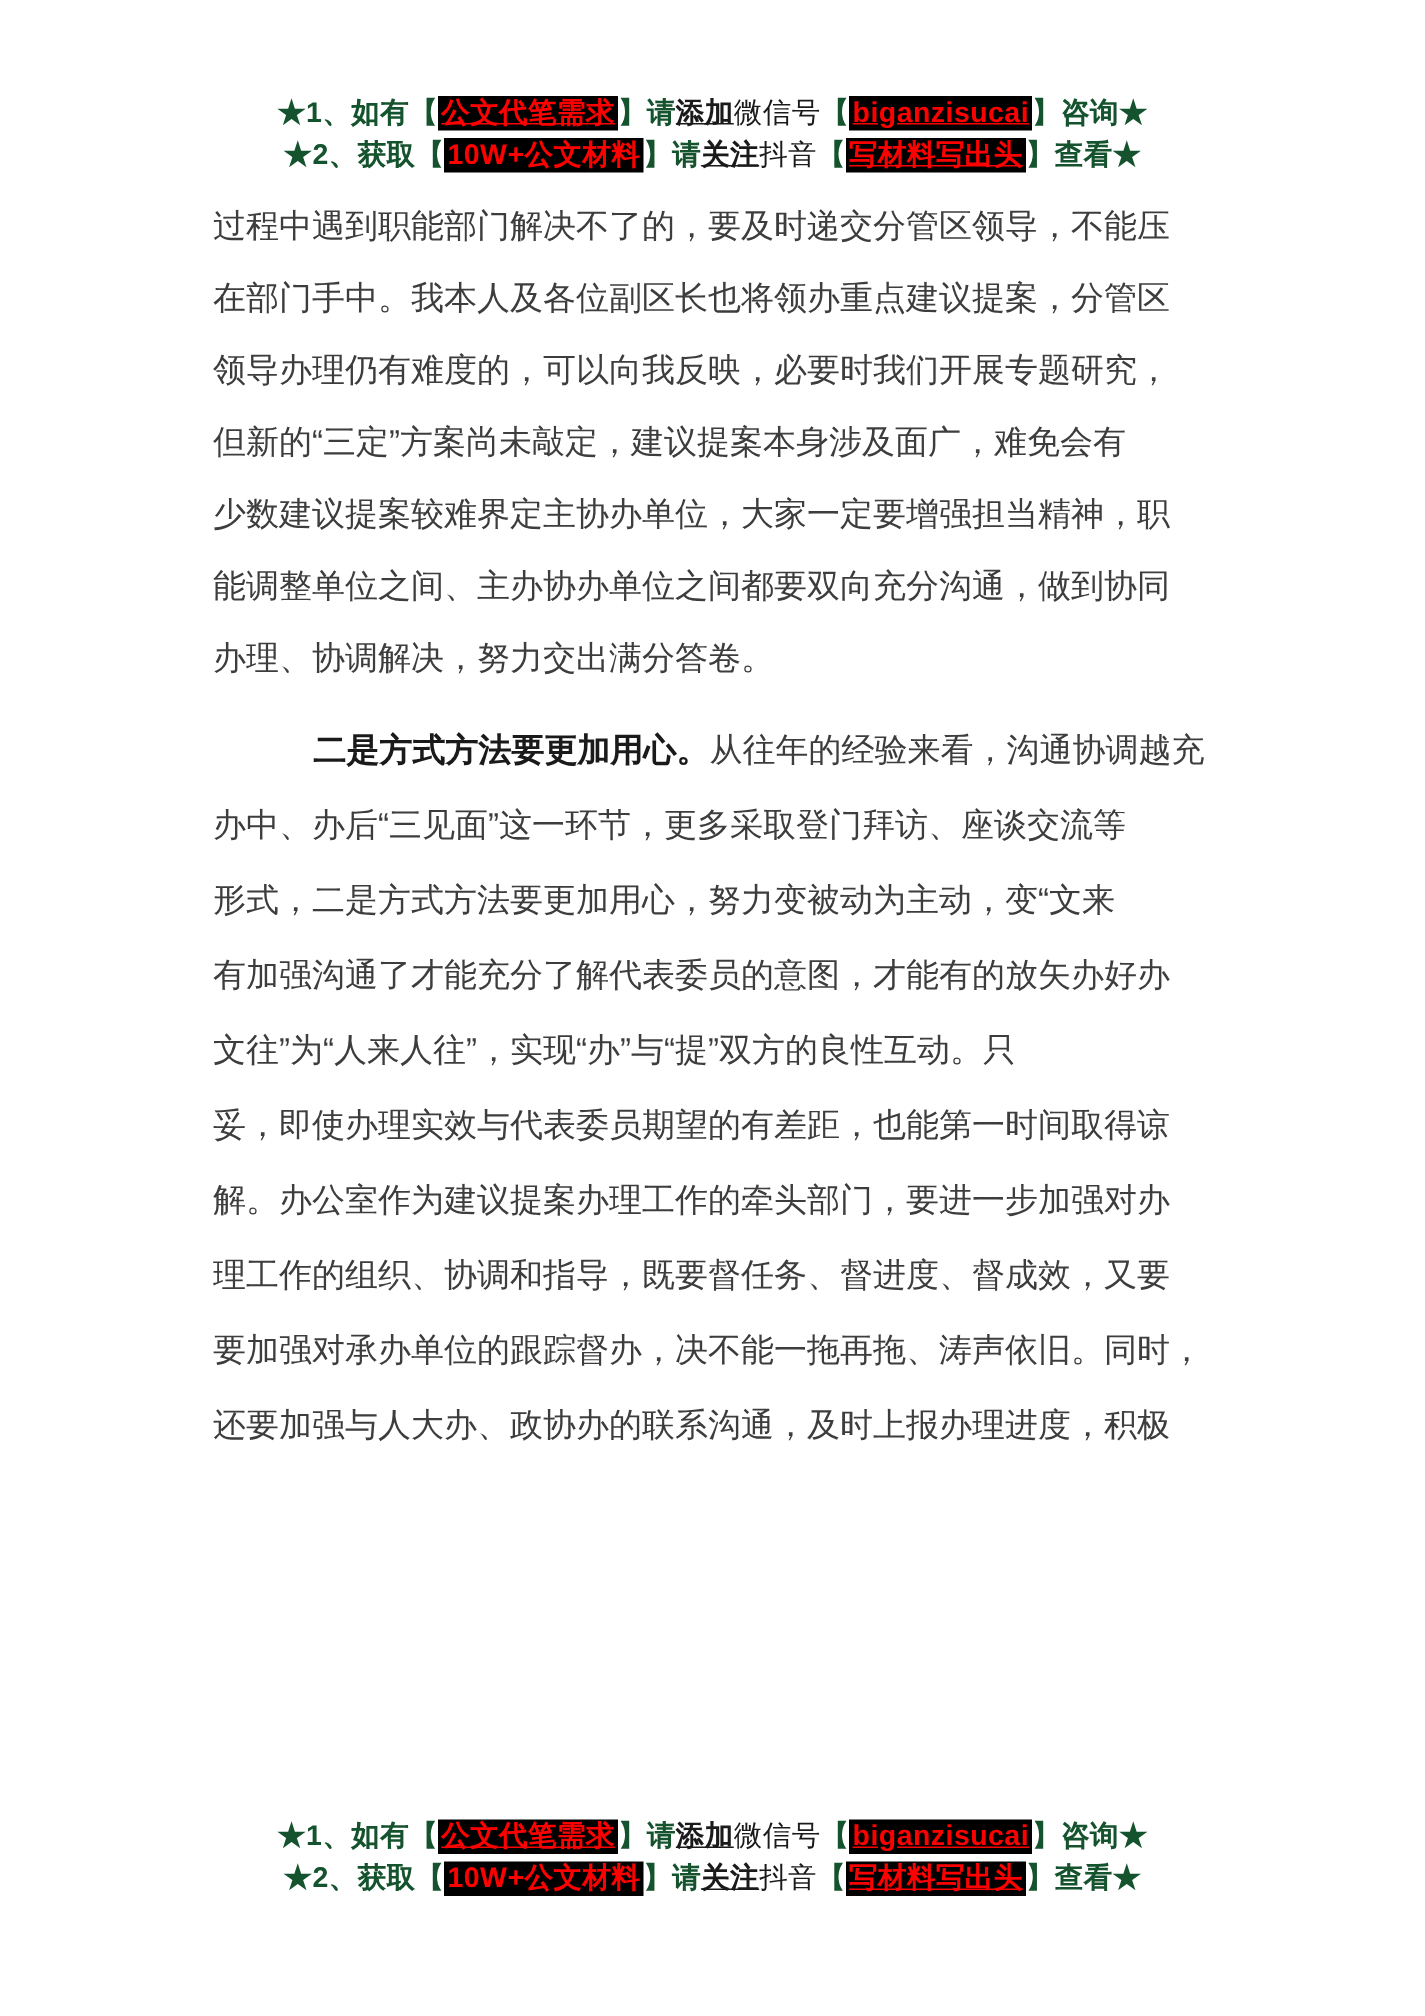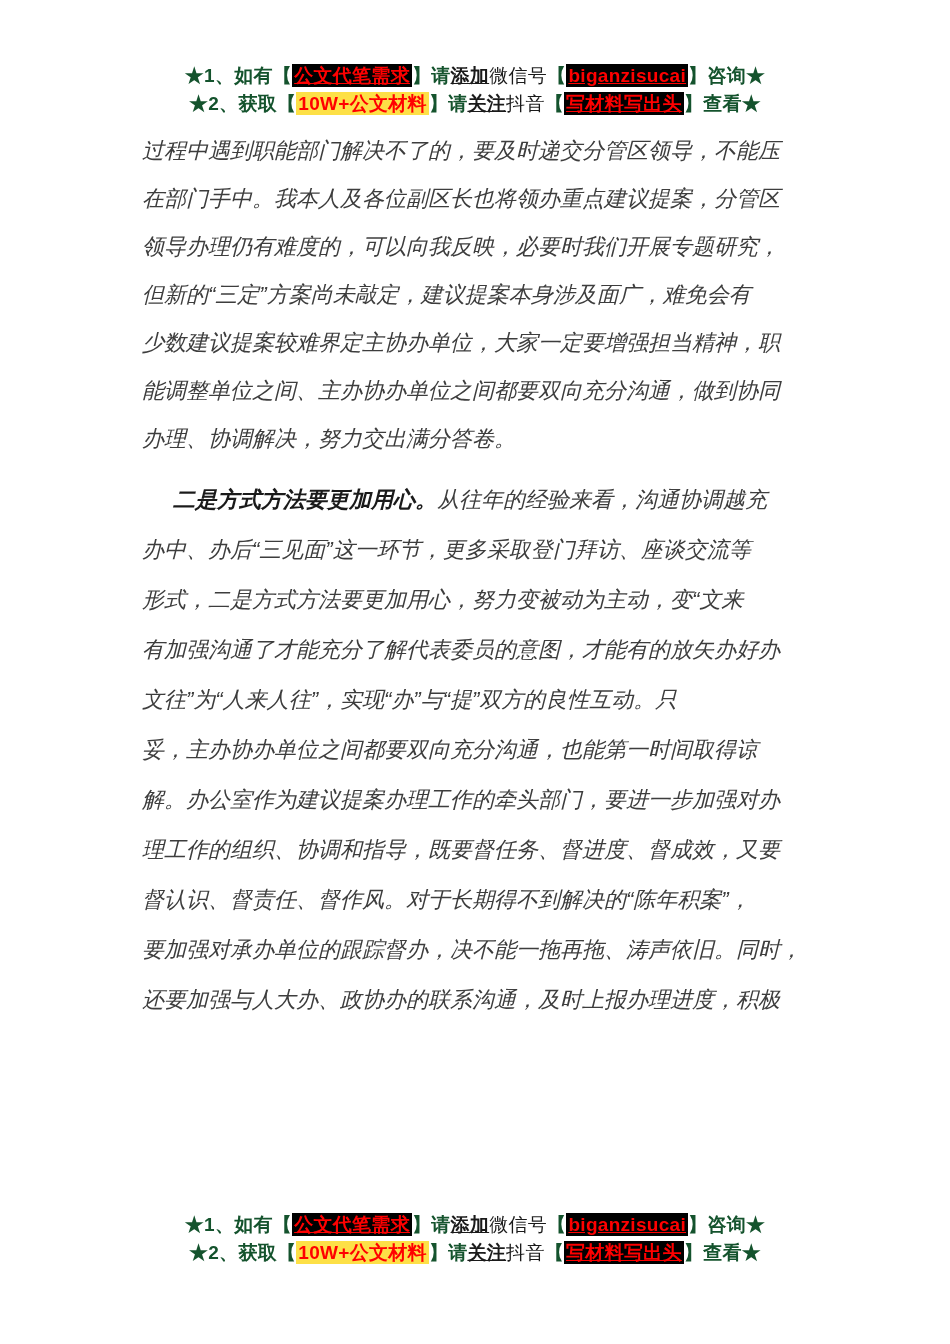--- a/index.html
+++ b/index.html
@@ -33,42 +33,42 @@
   .promo .r-hru {
     font-weight: 700;
     color: #ff0000;
     background: #000000;
     text-decoration: underline;
     padding: 1px 2px;
   }
   .promo .r-hr {
     font-weight: 700;
     color: #ff0000;
-    background: #fde047;
+    background: #000000;
     padding: 1px 2px;
   }
   
   .doc-body {
     position: absolute;
     left: 142px;
     top: 127px;
     width: 668px;
     font-size: 22px;
     color: #3d3d3d;
   }
-  .para { margin: 0; font-style: italic; }
+  .para { margin: 0; }
   .para1 .line { line-height: 48px; }
   .para2 { margin-top: 12px; }
   .para2 .line { line-height: 50px; }
   .line {
     white-space: nowrap;
     text-align: left;
   }
   .line .r-body { font-weight: 400; color: #3d3d3d; }
-  .line .r-lead { font-weight: 700; color: #1a1a1a; }
+  .line .r-lead { font-weight: 700; color: #1a1a1a; margin-left: 36px; }
   .indent { text-indent: 31px; }
 </style>
 </head>
 <body>
 
 <div class="page">
   <div class="promo promo-top">
       <div class="promo-line"><span class="r-b">★1、如有【</span><span class="r-hru">公文代笔需求</span><span class="r-b">】请</span><span class="r-bu">添加</span><span class="r-n">微信号</span><span class="r-b">【</span><span class="r-hru">biganzisucai</span><span class="r-b">】咨询★</span></div>
       <div class="promo-line"><span class="r-b">★2、获取【</span><span class="r-hr">10W+公文材料</span><span class="r-b">】请</span><span class="r-bu">关注</span><span class="r-n">抖音</span><span class="r-b">【</span><span class="r-hru">写材料写出头</span><span class="r-b">】查看★</span></div>
     </div>
@@ -81,24 +81,23 @@
         <div class="line"><span class="r-body">少数建议提案较难界定主协办单位，大家一定要增强担当精神，职</span></div>
         <div class="line"><span class="r-body">能调整单位之间、主办协办单位之间都要双向充分沟通，做到协同</span></div>
         <div class="line"><span class="r-body">办理、协调解决，努力交出满分答卷。</span></div>
       </div>
       <div class="para para2">
         <div class="line indent"><span class="r-lead">二是方式方法要更加用心。</span><span class="r-body">从往年的经验来看，沟通协调越充</span></div>
         <div class="line"><span class="r-body">办中、办后“三见面”这一环节，更多采取登门拜访、座谈交流等</span></div>
         <div class="line"><span class="r-body">形式，二是方式方法要更加用心，努力变被动为主动，变“文来</span></div>
         <div class="line"><span class="r-body">有加强沟通了才能充分了解代表委员的意图，才能有的放矢办好办</span></div>
         <div class="line"><span class="r-body">文往”为“人来人往”，实现“办”与“提”双方的良性互动。只</span></div>
-        <div class="line"><span class="r-body">妥，主办协办单位之间都要双向充分沟通，也能第一时间取得谅</span></div>
+        <div class="line"><span class="r-body">妥，即使办理实效与代表委员期望的有差距，也能第一时间取得谅</span></div>
         <div class="line"><span class="r-body">解。办公室作为建议提案办理工作的牵头部门，要进一步加强对办</span></div>
         <div class="line"><span class="r-body">理工作的组织、协调和指导，既要督任务、督进度、督成效，又要</span></div>
-        <div class="line"><span class="r-body">督认识、督责任、督作风。对于长期得不到解决的“陈年积案”，</span></div>
         <div class="line"><span class="r-body">要加强对承办单位的跟踪督办，决不能一拖再拖、涛声依旧。同时，</span></div>
         <div class="line"><span class="r-body">还要加强与人大办、政协办的联系沟通，及时上报办理进度，积极</span></div>
       </div>
     </div>
   <div class="promo promo-bottom">
       <div class="promo-line"><span class="r-b">★1、如有【</span><span class="r-hru">公文代笔需求</span><span class="r-b">】请</span><span class="r-bu">添加</span><span class="r-n">微信号</span><span class="r-b">【</span><span class="r-hru">biganzisucai</span><span class="r-b">】咨询★</span></div>
       <div class="promo-line"><span class="r-b">★2、获取【</span><span class="r-hr">10W+公文材料</span><span class="r-b">】请</span><span class="r-bu">关注</span><span class="r-n">抖音</span><span class="r-b">【</span><span class="r-hru">写材料写出头</span><span class="r-b">】查看★</span></div>
     </div>
 </div>
 

